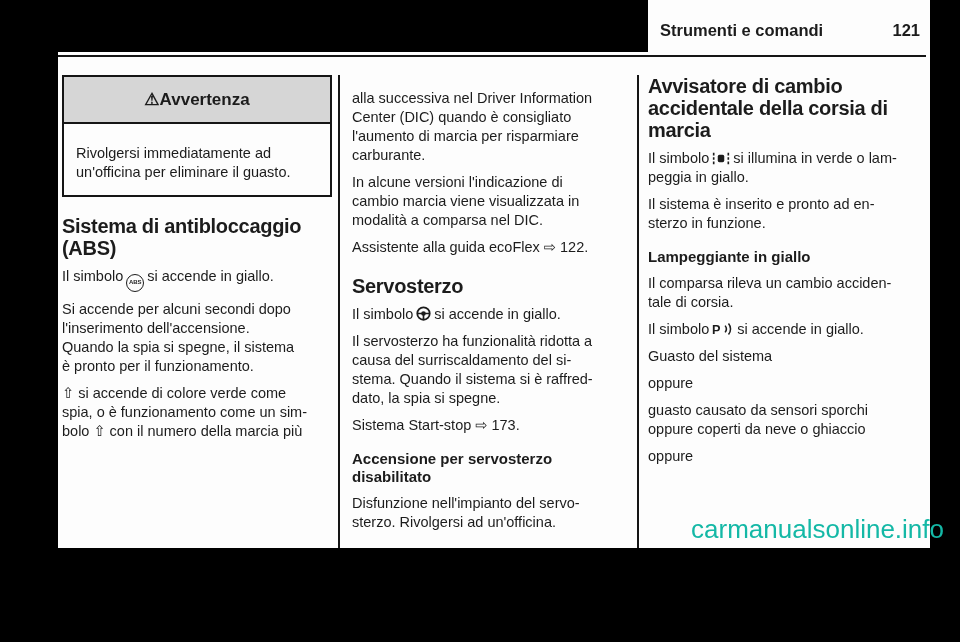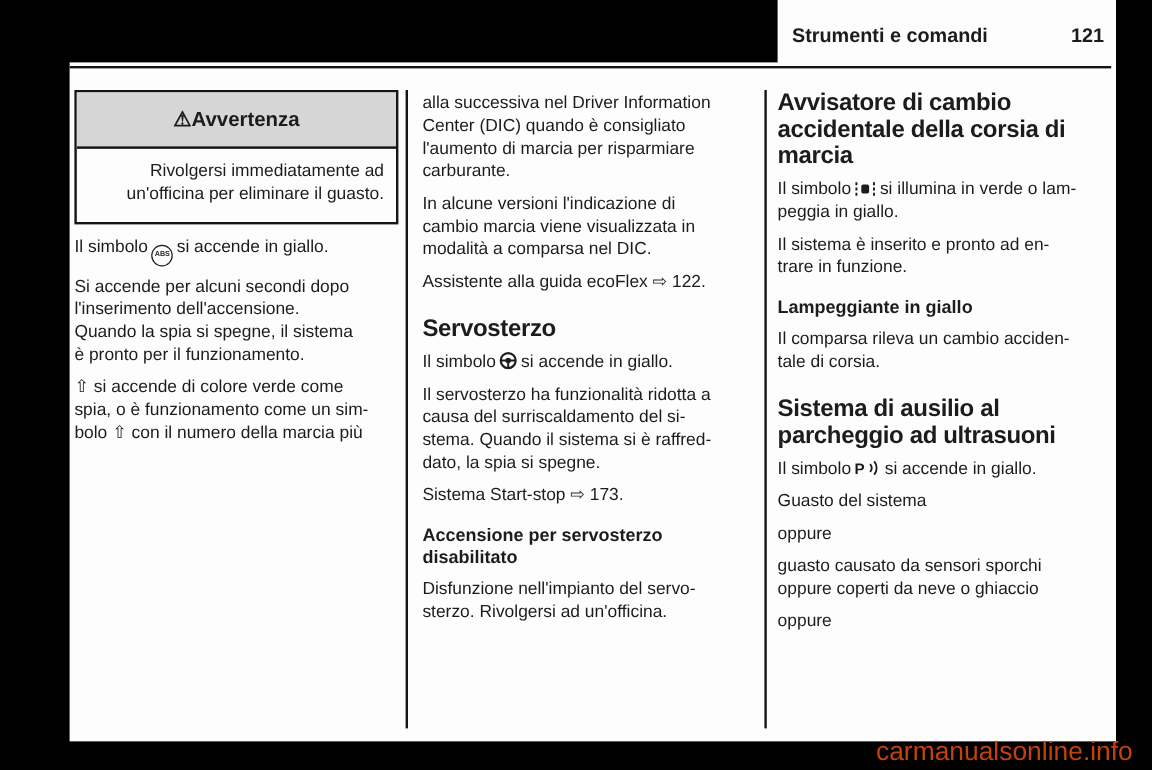--- a/index.html
+++ b/index.html
@@ -1,40 +1,40 @@
 <!DOCTYPE html>
 <html><head>
 <meta charset="utf-8">
 <style>
   html,body{margin:0;padding:0;background:#000;}
-  #scan{position:relative;width:960px;height:642px;background:#000;overflow:hidden;
+  #scan{position:relative;width:960px;height:548px;background:#000;overflow:hidden;
         font-family:"Liberation Sans", sans-serif;color:#1c1c1c;}
   .page{position:absolute;left:58px;top:0;width:872px;height:618px;background:#fdfdfd;}
   .black-tl{position:absolute;left:0;top:0;width:648px;height:52px;background:#000;}
   .bottom-band{position:absolute;left:0;top:618px;width:960px;height:24px;background:#000;}
   .header-rule{position:absolute;left:58px;top:55px;width:868px;height:2px;background:#151515;}
   .page-header{position:absolute;left:660px;top:21px;width:260px;display:flex;
                justify-content:space-between;font-weight:700;font-size:16.5px;}
   .vdiv{position:absolute;top:75px;width:2px;height:532px;background:#151515;}
   .col{position:absolute;top:73px;}
   #col1{left:62px;width:270px;}
   #col2{left:352px;width:280px;}
   #col3{left:648px;width:276px;}
   .warnbox{border:2px solid #151515;margin:2px 0 10px 0;}
   .warnbox .bar{background:#d6d6d6;border-bottom:2px solid #151515;text-align:center;
                 font-weight:700;font-size:17px;padding:12px 0;}
-  .warnbox .body{padding:10px 10px 13px 12px;text-align:right;}
+  .warnbox .body{padding:20px 10px 13px 12px;}
   h2{font-size:20px;line-height:22px;font-weight:700;margin:18px 0 8px 0;letter-spacing:-0.3px;white-space:pre-line;}
   h3{font-size:15px;line-height:18px;font-weight:700;margin:15px 0 3px 0;white-space:pre-line;}
   p{font-size:14.5px;line-height:19px;margin:8px 0;white-space:pre-line;}
   .sym-abs{display:inline-flex;width:16px;height:16px;border:1.5px solid #1c1c1c;border-radius:50%;
            align-items:center;justify-content:center;font-size:6px;font-weight:700;
            vertical-align:-3px;margin:0 3px;letter-spacing:0;}
   .isvg{vertical-align:-2px;margin:0 3px;}
-  .watermark{position:absolute;right:16px;bottom:3px;color:#c2410c;font-size:22px;z-index:5;}
+  .watermark{position:absolute;right:16px;bottom:3px;color:#14b8a6;font-size:26px;z-index:5;}
 </style>
 </head>
 <body>
 
 <div id="scan">
   <div class="page"></div>
   <div class="black-tl"></div>
 
   <div class="page-header">
     <span>Strumenti e comandi</span>
@@ -49,33 +49,35 @@
     <div class="warnbox">
       <div class="bar">
         <span>⚠</span><span>Avvertenza</span>
       </div>
       <div class="body">
           <p style="margin:0">Rivolgersi immediatamente ad
 un'officina per eliminare il guasto.</p>
         </div>
     </div>
 
+    <h2>Sistema di antibloccaggio
+(ABS)</h2>
     <p><span>Il simbolo</span><span class="sym-abs"><span>ABS</span></span><span>si accende in giallo.</span></p>
     <p>Si accende per alcuni secondi dopo
 l'inserimento dell'accensione.
 Quando la spia si spegne, il sistema
 è pronto per il funzionamento.</p>
 
     <p>⇧ si accende di colore verde come
 spia, o è funzionamento come un sim-
 bolo ⇧ con il numero della marcia più</p>
   </div>
 
   <div class="col" id="col2">
-    <p style="margin-top:4px">alla successiva nel Driver Information
+    <p style="margin-top:16px">alla successiva nel Driver Information
 Center (DIC) quando è consigliato
 l'aumento di marcia per risparmiare
 carburante.</p>
     <p>In alcune versioni l'indicazione di
 cambio marcia viene visualizzata in
 modalità a comparsa nel DIC.</p>
     <p>Assistente alla guida ecoFlex ⇨ 122.</p>
 
     <h2>Servosterzo</h2>
     <p><span>Il simbolo</span><svg class="isvg" width="15" height="15" viewBox="0 0 20 20">
@@ -100,28 +102,26 @@
     <h2 style="margin-top:2px">Avvisatore di cambio
 accidentale della corsia di
 marcia</h2>
     <p><span>Il simbolo</span><svg class="isvg" width="18" height="13" viewBox="0 0 22 16">
           <path d="M2 1 V15 M20 1 V15" stroke="#1c1c1c" stroke-width="2" stroke-dasharray="3.2 2.2"></path>
           <rect x="7" y="3.5" width="8" height="9" rx="2" fill="#1c1c1c"></rect>
         </svg><span>si illumina in verde o lam-
 peggia in giallo.</span></p>
 
     <p>Il sistema è inserito e pronto ad en-
-trare in funzione.</p>
+sterzo in funzione.</p>
 
     <h3>Lampeggiante in giallo</h3>
     <p>Il comparsa rileva un cambio acciden-
 tale di corsia.</p>
 
-    <h2>Sistema di ausilio al
-parcheggio ad ultrasuoni</h2>
     <p><span>Il simbolo</span><svg class="isvg" width="22" height="14" viewBox="0 0 26 16">
           <text x="0" y="13.5" font-family="Liberation Sans, sans-serif" font-size="15" font-weight="bold" fill="#1c1c1c">P</text>
           <path d="M15.5 4 a6.5 6.5 0 0 1 0 8" fill="none" stroke="#1c1c1c" stroke-width="1.8"></path>
           <path d="M19.5 1.5 a10 10 0 0 1 0 13" fill="none" stroke="#1c1c1c" stroke-width="1.8"></path>
         </svg><span>si accende in giallo.</span></p>
 
     <p>Guasto del sistema</p>
     <p>oppure</p>
     <p>guasto causato da sensori sporchi
 oppure coperti da neve o ghiaccio</p>

